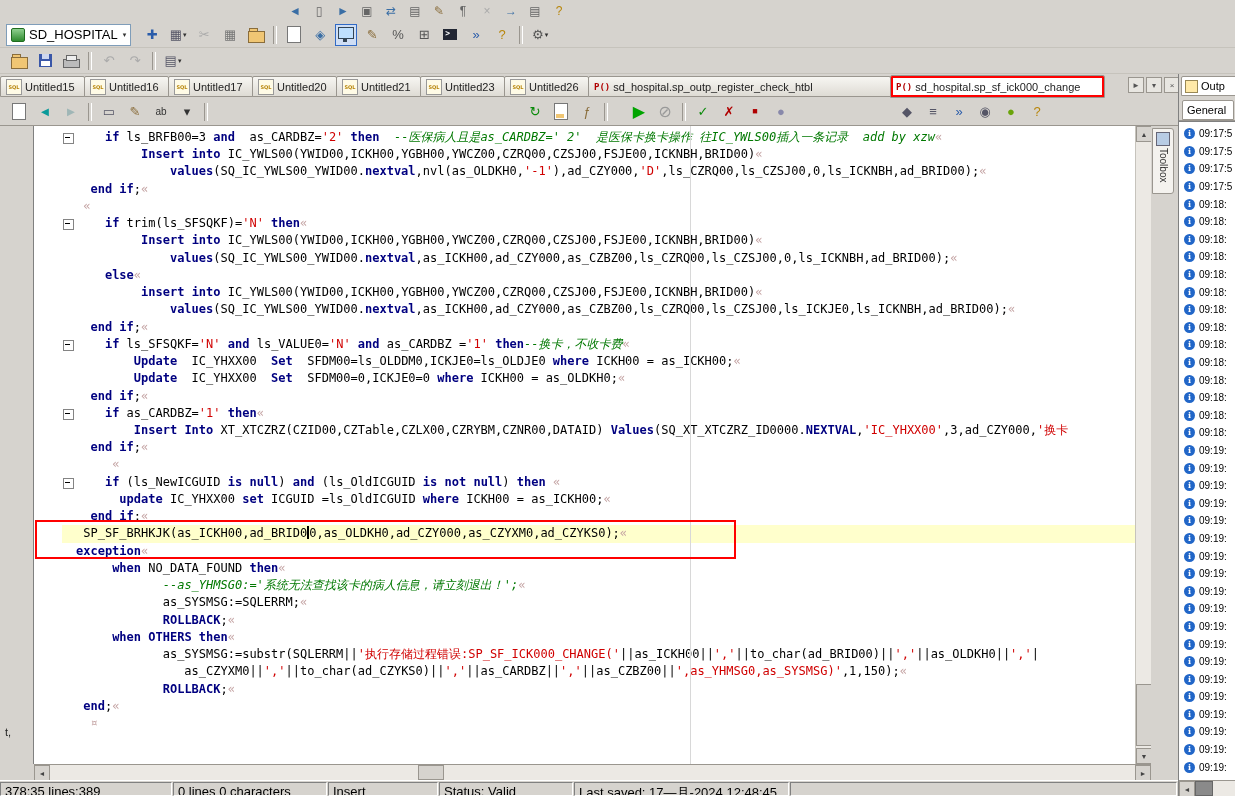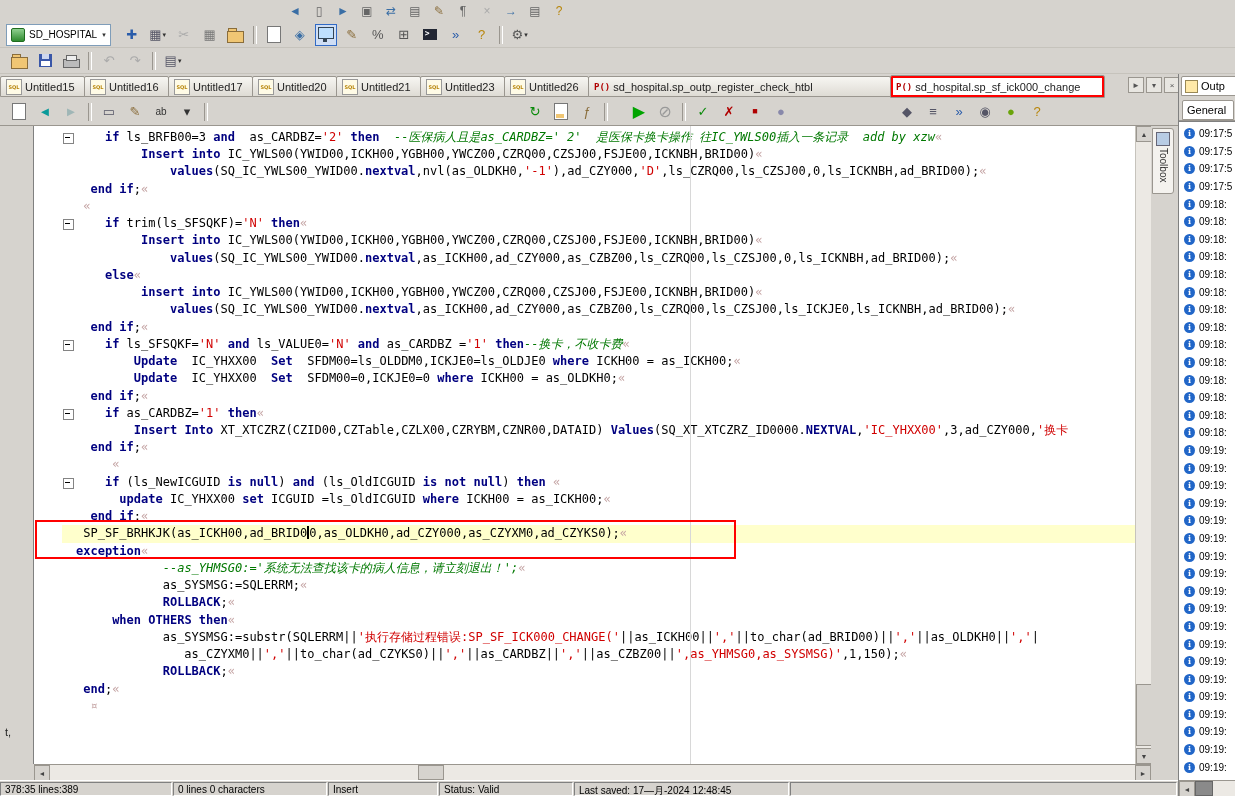--- a/index.html
+++ b/index.html
@@ -19,21 +19,21 @@
   .tbico.sel{background:#cfdef5;border-color:#316ac5;}
   .tbico.big .g{font-size:16px;}
   .tbico .g{display:inline-block;}
   .dd{font-size:7px;color:#333;margin-left:1px;}
   .tbsep{width:2px;height:18px;border-left:1px solid #9a968f;border-right:1px solid #ffffff;margin:0 4px;}
   .tbgap{display:inline-block;height:1px;}
   
   #session{display:inline-flex;align-items:center;gap:4px;height:20px;padding:0 4px;
            background:#ffffff;border:1px solid #7f9db9;margin-right:8px;}
   .dbico{width:12px;height:12px;background:linear-gradient(#8fd08f,#2e8b2e);border:1px solid #1f6b1f;border-radius:2px;}
-  #session-label{font-size:10px;}
+  #session-label{font-size:13px;}
   
   .sh-folder{width:15px;height:10px;background:#f0c674;border:1px solid #8a6d3b;position:relative;margin-top:4px;}
   .sh-folder:before{content:"";position:absolute;top:-4px;left:0;width:7px;height:2px;background:#f0c674;border:1px solid #8a6d3b;}
   .sh-floppy{width:13px;height:13px;background:#3a57a8;position:relative;}
   .sh-floppy:before{content:"";position:absolute;top:0;left:3px;width:7px;height:5px;background:#cdd6ee;}
   .sh-floppy:after{content:"";position:absolute;bottom:1px;left:2px;width:9px;height:5px;background:#ffffff;}
   .sh-printer{width:15px;height:7px;background:#bbb;border:1px solid #666;margin-top:6px;position:relative;}
   .sh-printer:before{content:"";position:absolute;top:-5px;left:2px;width:9px;height:4px;background:#eee;border:1px solid #666;}
   .sh-monitor{width:14px;height:10px;border:1px solid #334455;background:#bfe0ff;position:relative;margin-bottom:4px;}
   .sh-monitor:after{content:"";position:absolute;left:4px;bottom:-4px;width:4px;height:3px;background:#334455;}
@@ -119,21 +119,21 @@
         font-size:10px;white-space:nowrap;}
   .mico{width:11px;height:11px;min-width:11px;border-radius:6px;background:#2166c8;color:#fff;
         font:bold 8px "DejaVu Serif",serif;line-height:11px;text-align:center;}
   #rp-scroll{position:absolute;left:0;top:706px;width:100%;height:16px;background:#ece9e4;border-top:1px solid #9a968f;}
   #rp-scroll .left{left:0;top:0;}
   #rp-scroll .rthumb{position:absolute;left:16px;top:0;width:18px;height:15px;background:#8a8a8a;
                      border:1px solid #666;box-sizing:border-box;}
   
   #statusbar{position:absolute;left:0;top:780px;width:1178px;height:16px;background:#d6d3ce;
              display:flex;border-top:1px solid #ffffff;}
-  .seg{height:14px;margin:1px 1px 16px 0;padding:1px 4px 0 4px;box-sizing:border-box;font-size:10px;
+  .seg{height:14px;margin:1px 1px 16px 0;padding:1px 4px 0 4px;box-sizing:border-box;font-size:13px;
        border:1px solid;border-color:#808080 #ffffff #ffffff #808080;white-space:nowrap;overflow:hidden;}
   .seg.fill{flex:1;}
 </style>
 </head>
 <body>
 
 <div id="win">
 
   <div id="row1" class="trow">
     <span class="icons">
@@ -411,20 +411,21 @@
         <div class="cl"><span class="tk-p">  </span><span class="tk-k">end if</span><span class="tk-p">;</span><span class="tk-e">«</span></div>
         <div class="cl"><span class="fold"></span><span class="tk-p">    </span><span class="tk-k">if</span><span class="tk-p"> as_CARDBZ=</span><span class="tk-s">'1'</span><span class="tk-p"> </span><span class="tk-k">then</span><span class="tk-e">«</span></div>
         <div class="cl"><span class="tk-p">        </span><span class="tk-k">Insert</span><span class="tk-p"> </span><span class="tk-k">Into</span><span class="tk-p"> XT_XTCZRZ(CZID00,CZTable,CZLX00,CZRYBM,CZNR00,DATAID) </span><span class="tk-k">Values</span><span class="tk-p">(SQ_XT_XTCZRZ_ID0000.</span><span class="tk-k">NEXTVAL</span><span class="tk-p">,</span><span class="tk-s">'IC_YHXX00'</span><span class="tk-p">,3,ad_CZY000,</span><span class="tk-s">'换卡</span></div>
         <div class="cl"><span class="tk-p">  </span><span class="tk-k">end if</span><span class="tk-p">;</span><span class="tk-e">«</span></div>
         <div class="cl"><span class="tk-p">     </span><span class="tk-e">«</span></div>
         <div class="cl"><span class="fold"></span><span class="tk-p">    </span><span class="tk-k">if</span><span class="tk-p"> (ls_NewICGUID </span><span class="tk-k">is null</span><span class="tk-p">) </span><span class="tk-k">and</span><span class="tk-p"> (ls_OldICGUID </span><span class="tk-k">is not null</span><span class="tk-p">) </span><span class="tk-k">then</span><span class="tk-p"> </span><span class="tk-e">«</span></div>
         <div class="cl"><span class="tk-p">      </span><span class="tk-k">update</span><span class="tk-p"> IC_YHXX00 </span><span class="tk-k">set</span><span class="tk-p"> ICGUID =ls_OldICGUID </span><span class="tk-k">where</span><span class="tk-p"> ICKH00 = as_ICKH00;</span><span class="tk-e">«</span></div>
         <div class="cl"><span class="tk-p">  </span><span class="tk-k">end if</span><span class="tk-p">;</span><span class="tk-e">«</span></div>
         <div class="cl hl"><span class="tk-p"> SP_SF_BRHKJK(as_ICKH00,ad_BRID0</span><span class="caret"></span><span class="tk-p">0,as_OLDKH0,ad_CZY000,as_CZYXM0,ad_CZYKS0);</span><span class="tk-e">«</span></div>
         <div class="cl"><span class="tk-k">exception</span><span class="tk-e">«</span></div>
+        <div class="cl"><span class="tk-p">     </span><span class="tk-k">when</span><span class="tk-p"> NO_DATA_FOUND </span><span class="tk-k">then</span><span class="tk-e">«</span></div>
         <div class="cl"><span class="tk-p">            </span><span class="tk-c">--as_YHMSG0:='系统无法查找该卡的病人信息，请立刻退出！';</span><span class="tk-e">«</span></div>
         <div class="cl"><span class="tk-p">            as_SYSMSG:=SQLERRM;</span><span class="tk-e">«</span></div>
         <div class="cl"><span class="tk-p">            </span><span class="tk-k">ROLLBACK</span><span class="tk-p">;</span><span class="tk-e">«</span></div>
         <div class="cl"><span class="tk-p">     </span><span class="tk-k">when</span><span class="tk-p"> </span><span class="tk-k">OTHERS</span><span class="tk-p"> </span><span class="tk-k">then</span><span class="tk-e">«</span></div>
         <div class="cl"><span class="tk-p">            as_SYSMSG:=substr(SQLERRM||</span><span class="tk-s">'执行存储过程错误:SP_SF_ICK000_CHANGE('</span><span class="tk-p">||as_ICKH00||</span><span class="tk-s">','</span><span class="tk-p">||to_char(ad_BRID00)||</span><span class="tk-s">','</span><span class="tk-p">||as_OLDKH0||</span><span class="tk-s">','</span><span class="tk-p">|</span></div>
         <div class="cl"><span class="tk-p">               as_CZYXM0||</span><span class="tk-s">','</span><span class="tk-p">||to_char(ad_CZYKS0)||</span><span class="tk-s">','</span><span class="tk-p">||as_CARDBZ||</span><span class="tk-s">','</span><span class="tk-p">||as_CZBZ00||</span><span class="tk-s">',as_YHMSG0,as_SYSMSG)'</span><span class="tk-p">,1,150);</span><span class="tk-e">«</span></div>
         <div class="cl"><span class="tk-p">            </span><span class="tk-k">ROLLBACK</span><span class="tk-p">;</span><span class="tk-e">«</span></div>
         <div class="cl"><span class="tk-p"> </span><span class="tk-k">end</span><span class="tk-p">;</span><span class="tk-e">«</span></div>
         <div class="cl"><span class="tk-p">  </span><span class="tk-e">¤</span></div>
       </div>

